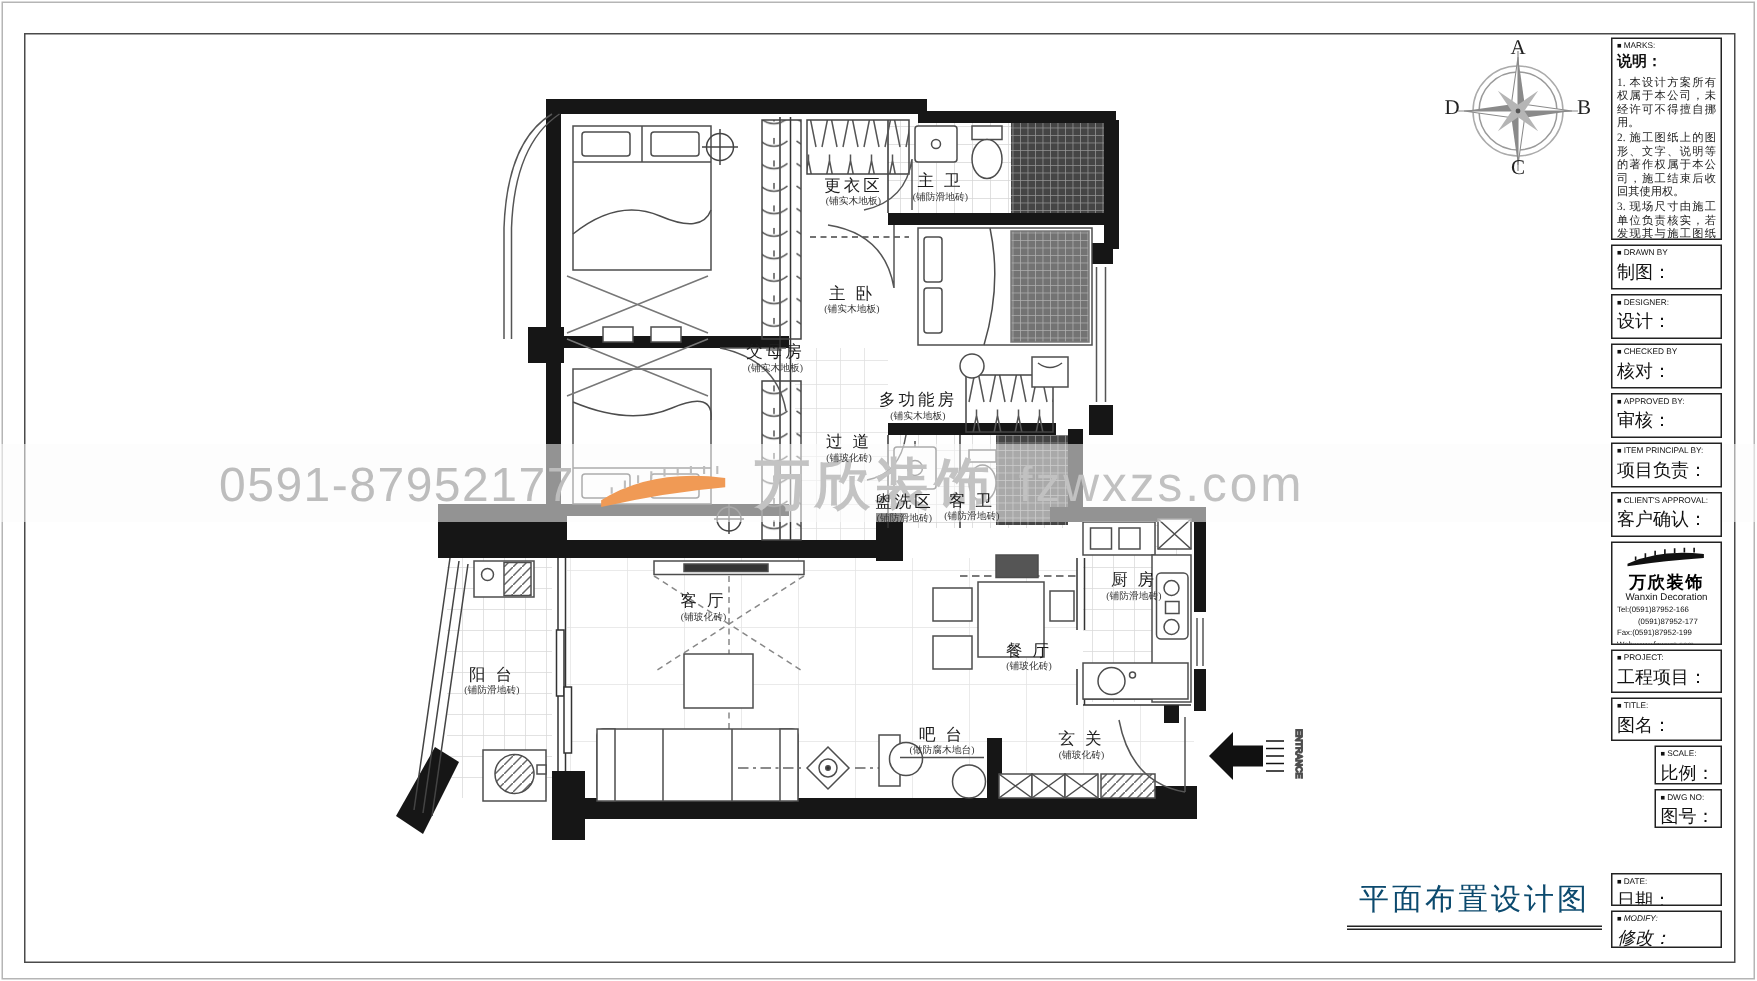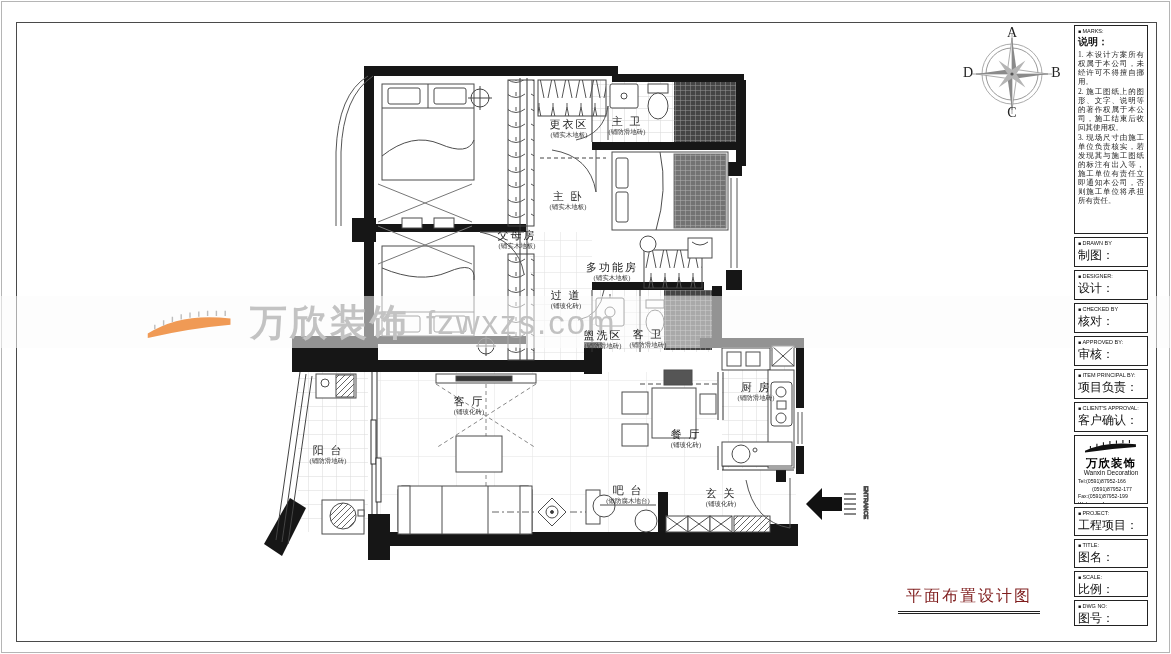--- a/index.html
+++ b/index.html
@@ -12,36 +12,36 @@
   .wm{position:absolute;left:146px;top:300px;height:46px;display:flex;align-items:center;gap:16px;z-index:3;
       font-family:"Liberation Sans",sans-serif;white-space:nowrap;}
   .wm-phone{font-size:32px;color:#bdbdbd;letter-spacing:1px;}
   .wm-brand{font-size:37px;font-weight:bold;color:#c3c3c3;letter-spacing:3px;}
   .wm-slogan{font-size:30px;color:#c9c9c9;letter-spacing:3px;}
   .wm-site{font-size:33px;color:#c1c1c1;letter-spacing:2px;}
   .room-label{position:absolute;transform:translate(-50%,-50%);text-align:center;z-index:4;line-height:1;}
   .room-label .nm{font-size:11px;color:#1d1d1d;letter-spacing:2px;display:block;}
   .room-label .sb{font-size:6.5px;color:#333;display:block;margin-top:2px;letter-spacing:0;}
   .compass-letter{position:absolute;z-index:4;font-size:14px;color:#222;transform:translate(-50%,-50%);}
-  .sheet-title{position:absolute;left:898px;top:586px;z-index:4;font-size:16px;color:#7f1d1d;
+  .sheet-title{position:absolute;left:898px;top:586px;z-index:4;font-size:20px;color:#0c4a6e;
       letter-spacing:2px;border-bottom:3px double #222;padding:0 8px 4px 8px;}
   .tblock{position:absolute;left:1074px;top:25px;width:74px;z-index:4;}
   .tb{border:1px solid #222;background:#fff;margin-bottom:3px;padding:2px 3px;box-sizing:border-box;overflow:hidden;}
   .tb .en{font-family:"Liberation Sans",sans-serif;font-size:5.5px;color:#111;letter-spacing:0;line-height:1.3;}
   .tb .en::before{content:"■ ";font-size:5px;}
   .tb .cn{font-size:12px;color:#111;line-height:1.25;margin-top:1px;}
-  .tb-notes{height:209px;}
+  .tb-notes{height:135px;}
   .tb-notes .cn{font-size:10px;font-weight:bold;}
   .tb-notes .nt{font-size:7.5px;color:#222;line-height:1.2;margin-top:1px;text-align:justify;}
   .tb-f{height:30px;}
   .tb-logo{height:69px;text-align:center;padding-top:3px;}
   .tb-logo .brand{font-size:11.5px;font-weight:bold;letter-spacing:1px;color:#000;line-height:1.05;}
   .tb-logo .brand-en{font-family:"Liberation Sans",sans-serif;font-size:6.5px;color:#111;line-height:1.2;}
   .tb-logo .ct{font-family:"Liberation Sans",sans-serif;font-size:5.2px;color:#111;text-align:left;line-height:1.3;margin-top:1px;}
-  .tb-p{height:29px;} .tb-s{height:26px;} .tb-d{height:22px;margin-top:30px;} .tb-m{height:25px;font-style:italic;}
+  .tb-p{height:29px;} .tb-s{height:26px;margin-left:29px;} .tb-d{height:22px;margin-top:30px;} .tb-m{height:25px;font-style:italic;}
 </style>
 </head>
 <body>
 
 <div class="edge"></div>
 <div class="frame"></div>
 
 <svg class="plan" width="1171" height="654" viewBox="0 0 1171 654">
   <defs>
     <pattern id="g38" width="38" height="38" patternUnits="userSpaceOnUse">
@@ -261,20 +261,21 @@
   <g fill="none" stroke="#555" stroke-width="1">
     <path d="M596 150 V192 M552 150 Q590 156 596 192"></path>
     <path d="M524 232 H480 M480 232 Q518 240 524 274"></path>
     <path d="M608 140 V106 M576 140 Q604 134 608 106"></path>
     <path d="M604 290 Q600 316 578 320"></path>
   </g>
 </svg>
 
 <div class="wm-band"></div>
 <div class="wm">
+  <span class="wm-phone">0591-87952177</span>
   <svg width="88" height="34" viewBox="0 0 100 36">
     <path d="M2 30 Q 40 6 96 13 L96 20 Q 50 24 2 35 Z" fill="#f09a55"></path>
     <path d="M10 25 v-5 M20 21 v-6 M30 17 v-6 M40 14 v-6 M50 12 v-6 M60 11 v-6 M70 10 v-6 M80 10 v-6 M90 10 v-6" stroke="#bdbdbd" stroke-width="1.6" fill="none"></path>
   </svg>
   <span class="wm-brand">万欣装饰</span>
   <span class="wm-site">fzwxzs.com</span>
 </div>
 
 <div class="room-label" style="left:569px;top:129px">
     <span class="nm">更衣区</span>

